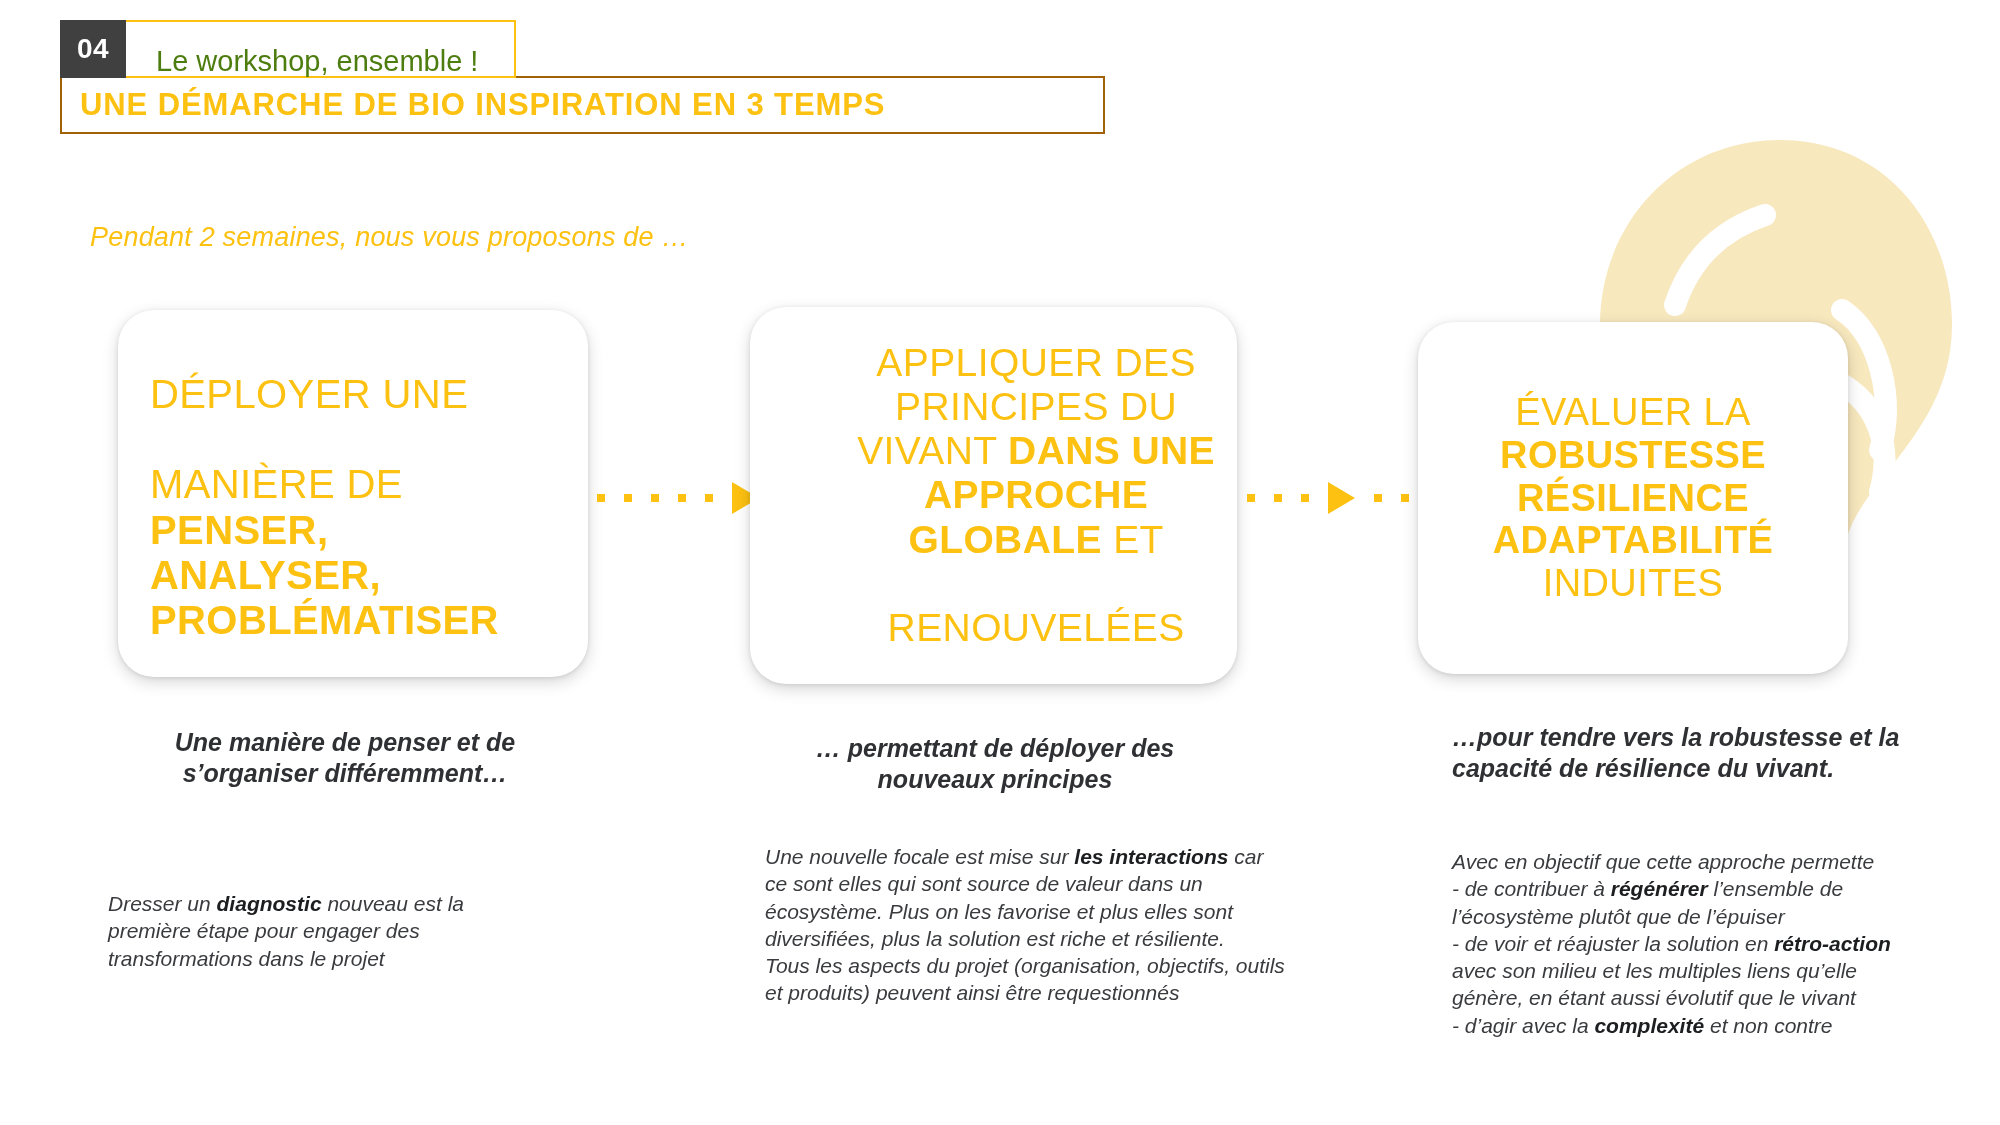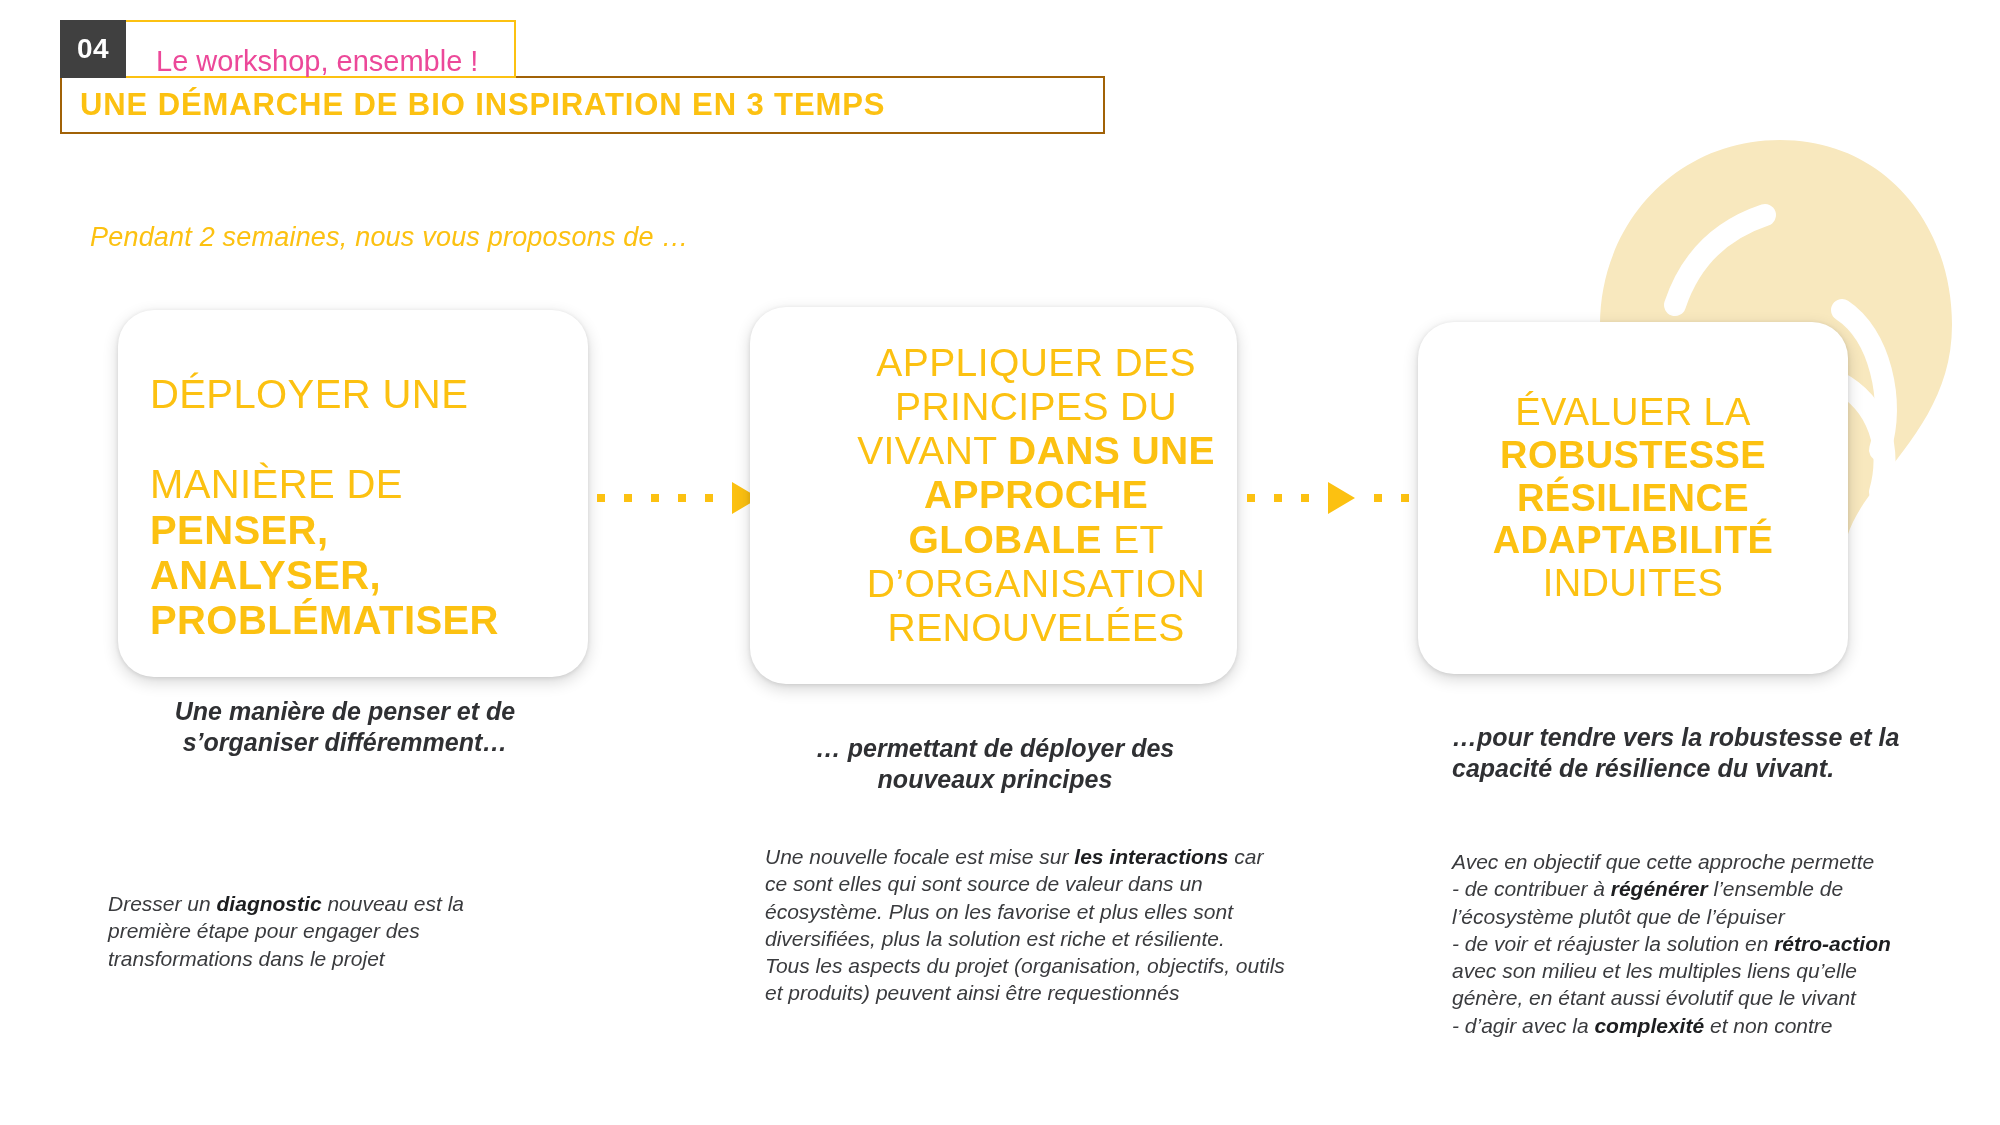--- a/index.html
+++ b/index.html
@@ -29,21 +29,21 @@
     display:flex;align-items:center;justify-content:center;
     letter-spacing:.5px;
   }
   #chapter-title-box{
     border:2px solid #FCC111;border-left:none;
     padding:0 36px 0 30px;
     display:flex;align-items:center;
     background:#ffffff;
   }
   #chapter-title{
-    font-size:29px;color:#ec4899;font-weight:400;white-space:nowrap;margin-top:24px;
+    font-size:29px;color:#4d7c0f;font-weight:400;white-space:nowrap;margin-top:24px;
   }
   #section-box{
     border:2px solid #a16207;
     margin-top:-2px;
     height:58px;
     display:flex;align-items:center;
     padding:0 28px 0 18px;
     background:#ffffff;
     width:1045px;
     box-sizing:border-box;
@@ -108,21 +108,21 @@
     font-size:25px;font-style:italic;font-weight:bold;color:#2f3033;
     line-height:1.22;
   }
   .body{
     position:absolute;z-index:5;
     font-size:21px;font-style:italic;font-weight:400;color:#3a3b3e;
     line-height:1.30;
   }
   .body b{font-weight:bold;color:#1d1e20;text-align:right;}
 
-  #caption-1{left:110px;top:696px;width:470px;text-align:center;}
+  #caption-1{left:110px;top:727px;width:470px;text-align:center;}
   #body-1{left:108px;top:890px;width:430px;}
 
   #caption-2{left:760px;top:733px;width:470px;text-align:center;}
   #body-2{left:765px;top:843px;width:520px;}
 
   #caption-3{left:1452px;top:722px;width:480px;}
   #body-3{left:1452px;top:848px;width:480px;}
 </style>
 </head>
 <body>
@@ -183,21 +183,21 @@
   </div>
 </div>
 
 <div class="card" id="card-2">
   <div class="card-text">
     <span>APPLIQUER DES</span><br>
     <span>PRINCIPES DU</span><br>
     <span>VIVANT </span><b>DANS UNE</b><br>
     <b>APPROCHE</b><br>
     <b>GLOBALE</b><span> ET</span><br>
-    <span>D’ORGANISATION</span><br>
+    <br>
     <span>RENOUVELÉES</span>
   </div>
 </div>
 
 <div class="arrow" id="arrow-2">
   <div class="dots">
     <span></span>
       <span></span>
       <span></span>
   </div>

